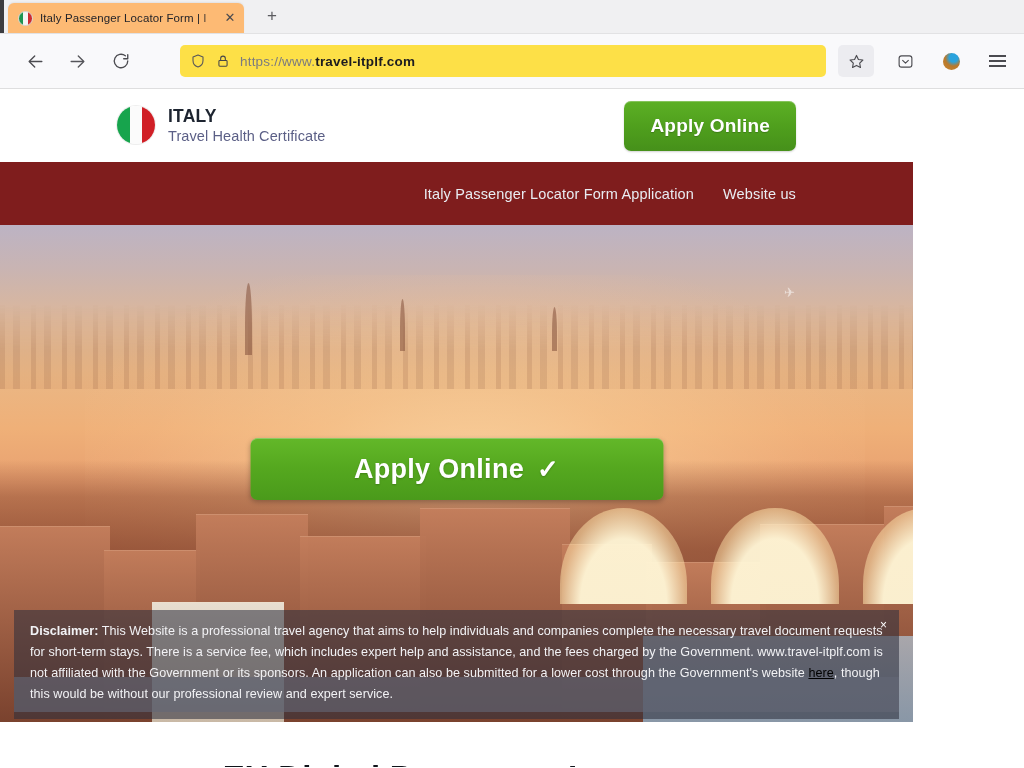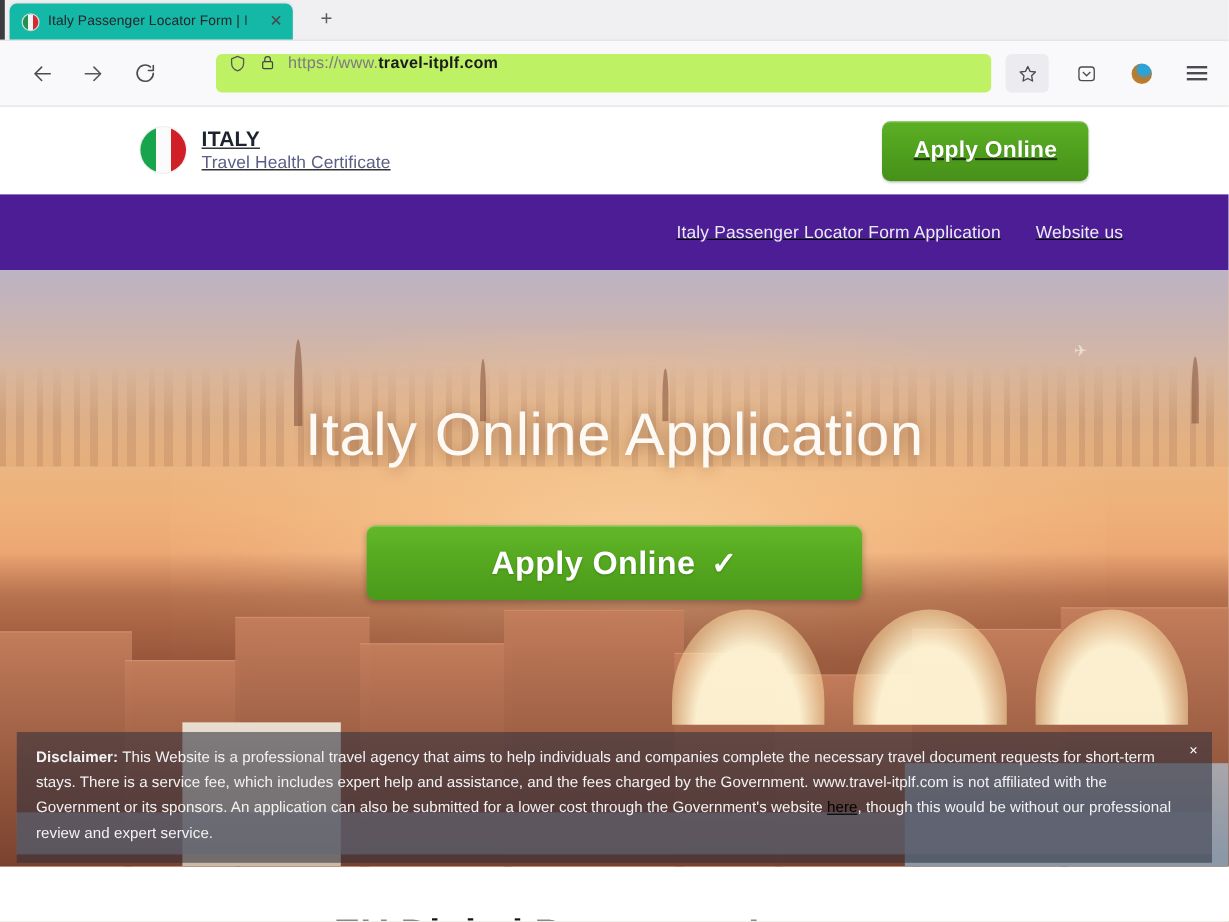--- a/index.html
+++ b/index.html
@@ -19,21 +19,21 @@
     border-bottom: 1px solid #e2e2e4;
     position: relative;
   }
   .tabstrip::before{
     content:""; position:absolute; left:0; top:0; bottom:0; width:4px;
     background:#3c3c40;
   }
   .tab {
     margin-left: 8px;
     height: 30px; width: 236px;
-    background: #14b8a6;
+    background: #fdba74;
     border-radius: 6px 6px 0 0;
     display: flex; align-items: center;
     padding: 0 6px 0 10px;
     box-shadow: 0 -1px 2px rgba(0,0,0,.06);
   }
   .tab-favicon {
     width: 15px; height: 15px; border-radius: 50%;
     flex: 0 0 15px; margin-right: 7px;
     background: linear-gradient(to right,#1f9450 0 33%,#f4f4f4 33% 66%,#cf2b30 66% 100%);
     border: 1px solid #d8d8d8;
@@ -64,22 +64,22 @@
     width: 34px; height: 32px; flex: 0 0 34px;
     display: flex; align-items: center; justify-content: center;
     color: #4b4b50; cursor: pointer;
   }
   .navbtn.back  { margin-left: 8px; }
   .navbtn.fwd   { margin-left: 8px; color: #55555a; }
   .navbtn.rel   { margin-left: 10px; }
 
   .urlbar {
     flex: 1 1 auto; height: 32px; margin: 0 12px 0 42px;
-    background: #bef264; border-radius: 5px;
-    display: flex; align-items: flex-start; padding: 0 10px;
+    background: #fde047; border-radius: 5px;
+    display: flex; align-items: center; padding: 0 10px;
   }
   .urlbar .shield { margin-right: 10px; color: #55555a; display:flex; }
   .urlbar .lock   { margin-right: 10px; color: #45454a; display:flex; }
   .url-text { font-size: 13.5px; color: #7b7b80; letter-spacing: .2px; white-space: nowrap; }
   .url-text b { color: #1c1c20; font-weight: 700; }
 
   .star {
     width: 36px; height: 32px; flex: 0 0 36px;
     background: #ececf0; border-radius: 5px;
     display: flex; align-items: center; justify-content: center;
@@ -91,21 +91,21 @@
     color: #4b4b50; cursor: pointer;
   }
   .avatar {
     width: 17px; height: 17px; border-radius: 50%;
     background: radial-gradient(circle at 62% 28%, #2aa3dd 0 26%, #b9792c 52%, #c8862f 100%);
   }
   .hamb { display:flex; flex-direction:column; gap:3px; }
   .hamb i { display:block; width:17px; height:1.8px; background:#4b4b50; }
 
   
-  #viewport { position: relative; width: 1024px; height: 678px; overflow: hidden; background:#fff;text-decoration:underline; }
+  #viewport { position: relative; width: 913px; height: 678px; overflow: hidden; background:#fff; }
 
   .site-header {
     height: 73px; background: #ffffff;
     display: flex; align-items: center; padding: 0 117px;
   }
   .logo { display: flex; align-items: center; gap: 13px; }
   .flag-circle {
     width: 38px; height: 38px; border-radius: 50%;
     background: linear-gradient(to right,#17a44d 0 33.33%,#fbfbfb 33.33% 66.66%,#d01f26 66.66% 100%);
     box-shadow: 0 0 0 1px rgba(0,0,0,.07);
@@ -119,23 +119,23 @@
     margin-left: auto;
     background: linear-gradient(to bottom,#5cb025 0%,#4f9f1d 52%,#46901a 100%);
     color: #fff; font-size: 19px; font-weight: 700;
     padding: 14px 26px; border: none; border-radius: 7px;
     letter-spacing: .2px; cursor: pointer;
     text-shadow: 0 1px 1px rgba(0,0,0,.2);
     box-shadow: inset 0 1px 0 rgba(255,255,255,.25), 0 1px 2px rgba(0,0,0,.18);
   }
 
   .navstrip {
-    height: 63px; background: #4c1d95;
+    height: 63px; background: #7f1d1d;
     display: flex; align-items: center; justify-content: flex-end;
-    padding-right: 86px; gap: 25px;
+    padding-right: 115px; gap: 25px;
   }
   .navstrip a {
     color: #e9ecf2; font-size: 14.5px; text-decoration: none;
     letter-spacing: .15px; cursor: pointer; padding: 4px 2px;
   }
 
   
   .hero {
     position: relative; height: 497px; overflow: hidden;
     background: #c48f6d;
@@ -362,21 +362,20 @@
       <div class="bldg" style="left:646px; width:120px; height:160px;"></div>
       <div class="bldg" style="left:760px; width:130px; height:198px;"></div>
       <div class="bldg" style="left:884px; width:150px; height:216px;"></div>
       <div class="arch-row">
         <span class="arch"></span>
         <span class="arch"></span>
         <span class="arch"></span>
       </div>
       <div class="water"></div>
 
-      <h1 class="hero-h1">Italy Online Application</h1>
 
       <button class="hero-cta">
         <span>Apply Online</span>
         <span class="tick">✓</span>
       </button>
 
       <div class="disc-band"></div>
 
       <div class="disclaimer">
         <span class="disc-close">×</span>

